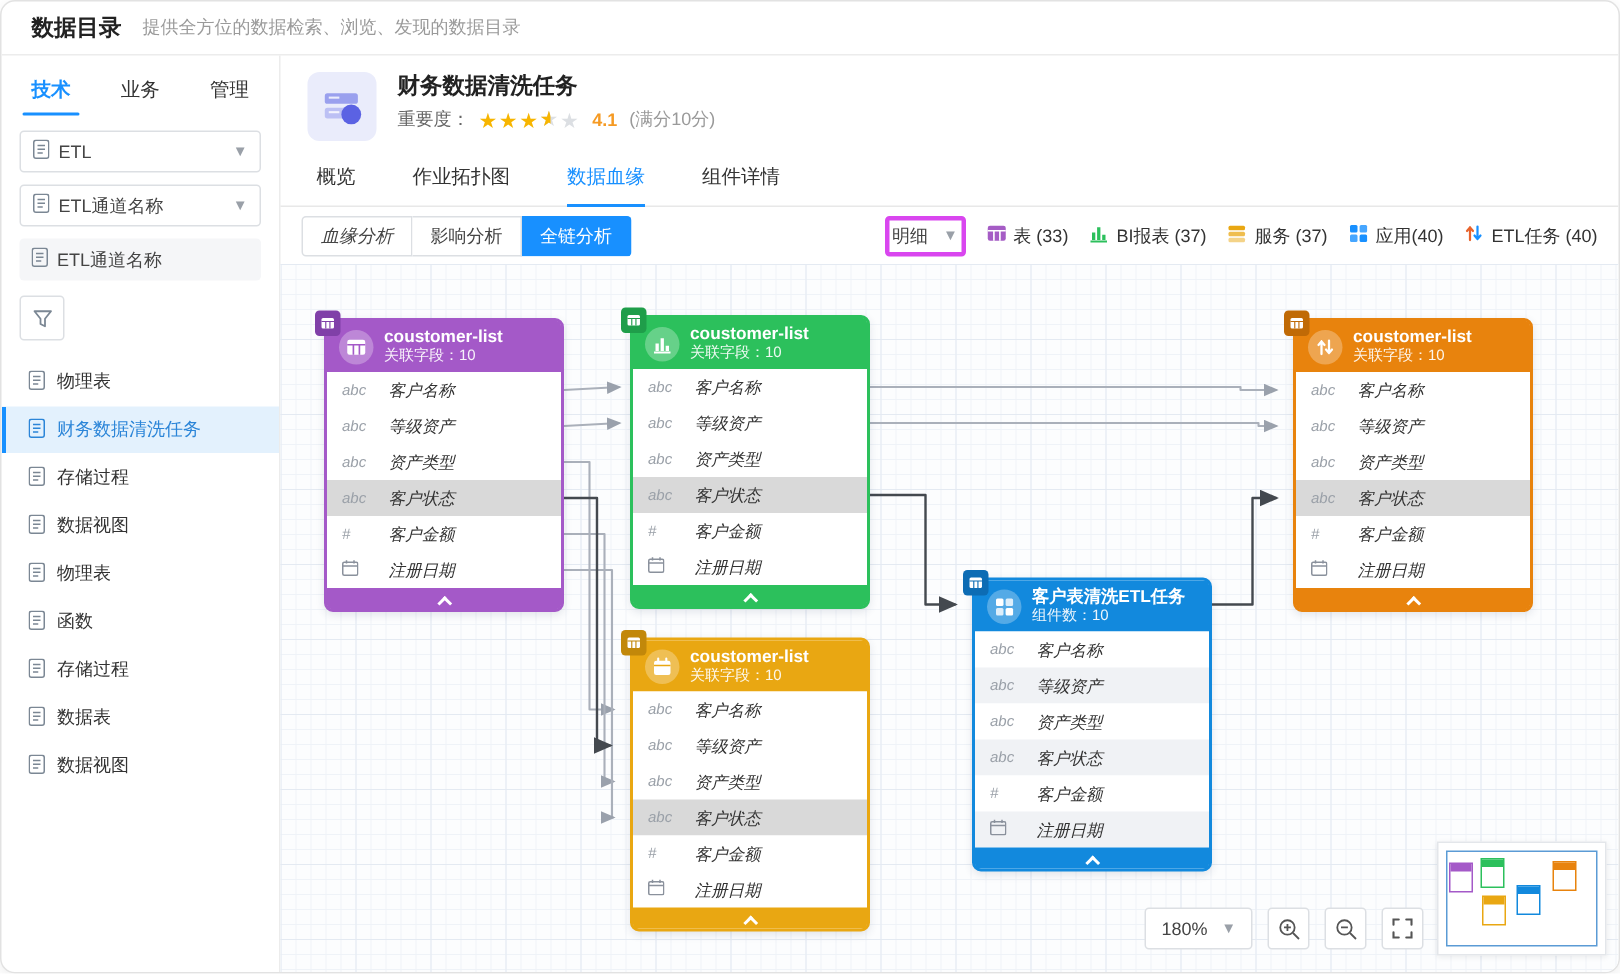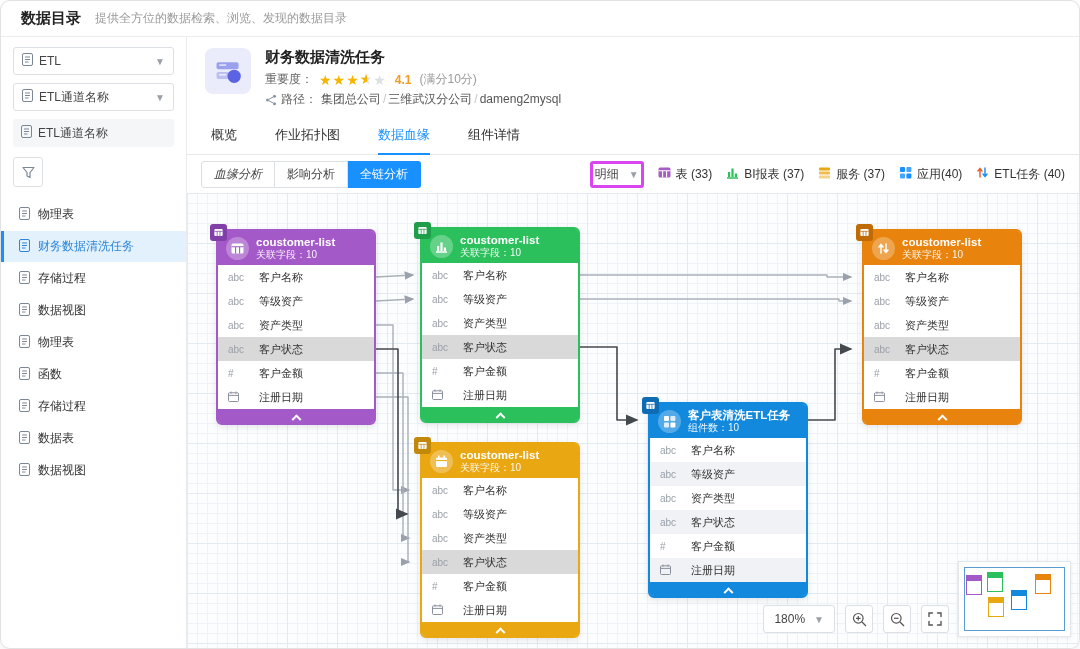--- a/index.html
+++ b/index.html
@@ -76,21 +76,21 @@
       linear-gradient(90deg,#eff3f8 1px, transparent 1px);
     background-size:50px 50px,50px 50px,10px 10px,10px 10px; }
   .edges { position:absolute; inset:0; width:100%; height:100%; }
 
   .node { position:absolute; width:160px; border-radius:6px; background:#fff; border:2px solid; box-shadow:0 2px 6px rgba(40,60,90,.12); }
   .node-badge { position:absolute; top:-7px; left:-8px; width:17px; height:17px; border-radius:3px; display:flex; align-items:center; justify-content:center; }
   .node-header { height:34px; display:flex; align-items:center; gap:7px; padding:0 8px; color:#fff; border-radius:3px 3px 0 0; }
   .node-ico { width:23px; height:23px; border-radius:50%; background:rgba(255,255,255,.28); display:flex; align-items:center; justify-content:center; flex-shrink:0; }
   .node-title { font-size:11.5px; font-weight:bold; line-height:1.25; white-space:nowrap; }
   .node-sub { font-size:10px; opacity:.92; line-height:1.2; }
-  .node-row { height:24px; display:flex; align-items:center; gap:9px; padding:0 10px; font-size:11px; color:#333; background:#fff; }
+  .node-row { height:24px; display:flex; align-items:center; gap:9px; padding:0 10px; font-size:11px; color:#333; background:#fff;font-style:italic; }
   .node-row .ftype { width:22px; color:#9aa0a8; font-size:10px; flex-shrink:0; display:inline-flex; align-items:center; }
   .node-row.hl { background:#d9d9d9; }
   .node-row.alt { background:#f0f2f5; }
   .node-footer { height:14px; border-radius:0 0 3px 3px; display:flex; align-items:center; justify-content:center; }
   .chev { width:7px; height:7px; border-left:2px solid #fff; border-top:2px solid #fff; transform:rotate(45deg) translate(2px,2px); }
 
   
   .canvas-controls { position:absolute; right:130px; bottom:16px; display:flex; align-items:center; gap:10px; }
   .zoom-select { display:flex; align-items:center; gap:9px; height:28px; padding:0 10px; border:1px solid #dcdfe3; border-radius:3px; background:#fff; font-size:12px; color:#444; }
   .zoom-select .caret { color:#9aa0a8; font-size:10px; }
@@ -105,20 +105,25 @@
 
 <div class="page">
 
   <div class="app-header">
     <span class="app-title">数据目录</span>
     <span class="app-subtitle">提供全方位的数据检索、浏览、发现的数据目录</span>
   </div>
 
   <div class="body-row">
     <div class="sidebar">
+      <div class="side-tabs" id="side-tabs">
+          <div class="side-tab active">技术</div>
+          <div class="side-tab">业务</div>
+          <div class="side-tab">管理</div>
+        </div>
       <div id="side-filters">
           <div class="side-select">
             <span><svg width="11" height="13" viewBox="0 0 11 13">
                 <rect x="0.5" y="0.5" width="10" height="12" rx="1.5" fill="none" stroke="#7b8794" stroke-width="1"></rect>
                 <path d="M3 4h5M3 6.5h5M3 9h3.5" stroke="#7b8794" stroke-width="1"></path>
               </svg></span>
             <span>ETL</span>
             <span class="caret">▼</span>
           </div>
           <div class="side-select">
@@ -228,30 +233,20 @@
             <span>重要度：</span>
             <span class="stars" id="stars">
                 <span class="star">★</span>
                 <span class="star">★</span>
                 <span class="star">★</span>
                 <span class="star-half"><span class="base">★</span><span class="over">★</span></span>
                 <span class="star empty">★</span>
               </span>
             <span class="score">4.1</span>
             <span class="score-note">(满分10分)</span>
-          </div>
-          <div class="entity-line">
-            <svg width="12" height="12" viewBox="0 0 12 12">
-                <circle cx="2.5" cy="6" r="1.5" fill="#8a94a2"></circle>
-                <circle cx="9.5" cy="2.3" r="1.5" fill="#8a94a2"></circle>
-                <circle cx="9.5" cy="9.7" r="1.5" fill="#8a94a2"></circle>
-                <path d="M3.8 5.3 L8.2 3 M3.8 6.7 L8.2 9" stroke="#8a94a2" stroke-width="1"></path>
-              </svg>
-            <span>路径：</span>
-            <span id="path-segs"><span class="path-seg">集团总公司</span><span class="path-sep">/</span><span class="path-seg">三维武汉分公司</span><span class="path-sep">/</span><span class="path-seg">dameng2mysql</span></span>
           </div>
         </div>
       </div>
 
       <div class="main-tabs" id="main-tabs">
           <div class="main-tab">概览</div>
           <div class="main-tab">作业拓扑图</div>
           <div class="main-tab active">数据血缘</div>
           <div class="main-tab">组件详情</div>
         </div>

